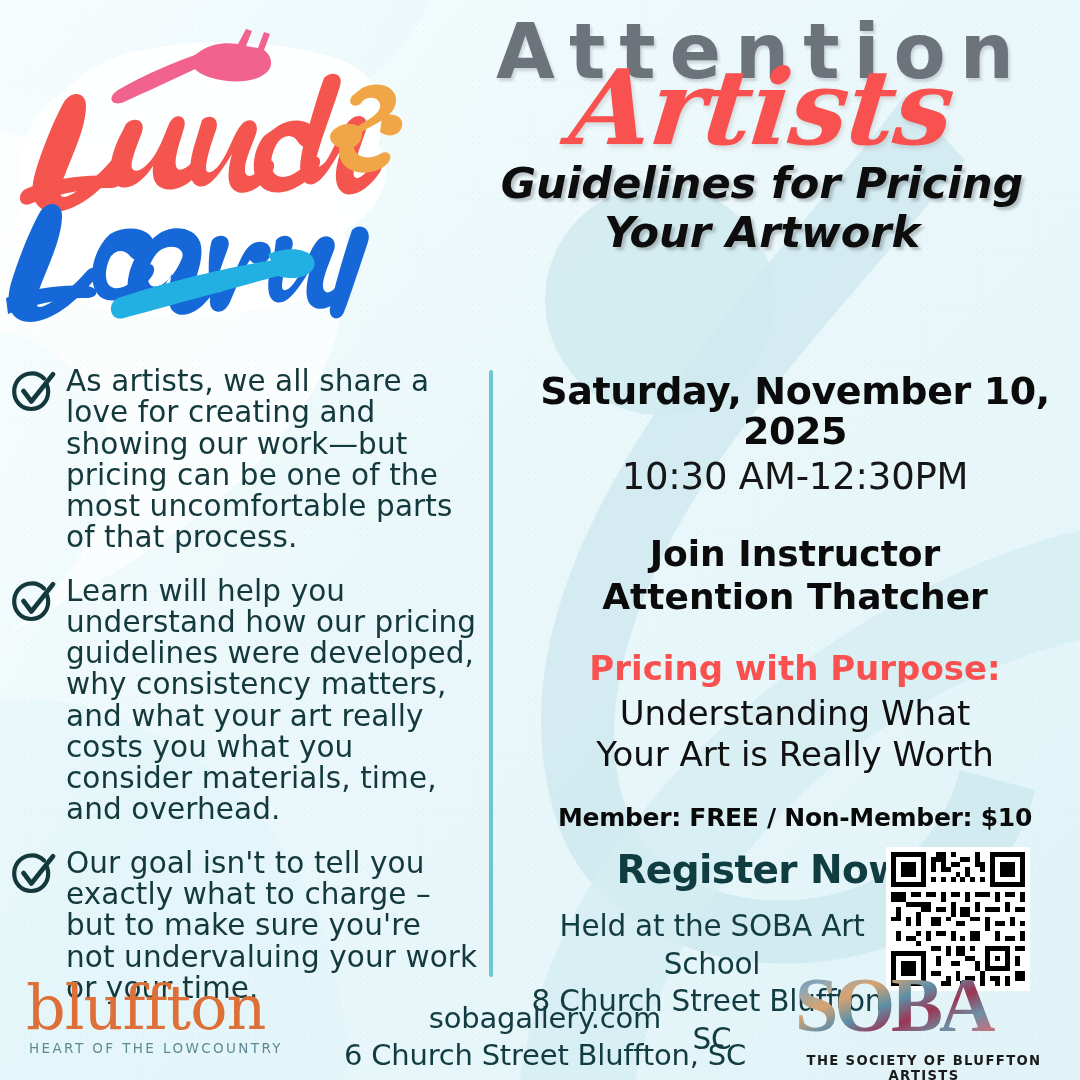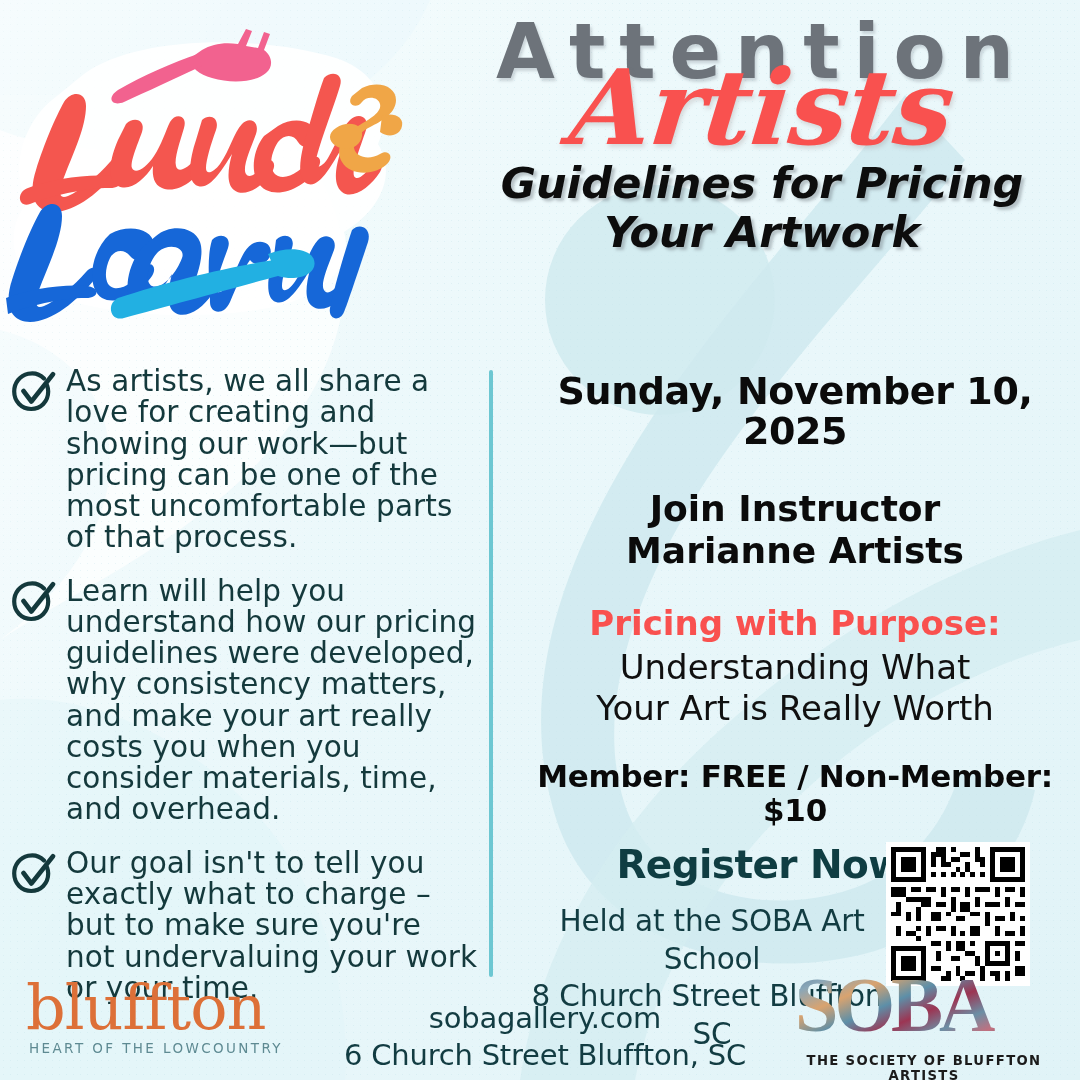--- a/index.html
+++ b/index.html
@@ -122,21 +122,21 @@
   .r-topic-head{
     font-family:"DejaVu Sans", sans-serif;font-weight:bold;
     font-size:34px;color:#f9514f;line-height:1.1;margin:32px 0 0 0;
   }
   .r-topic-body{
     font-family:"DejaVu Sans", sans-serif;
     font-size:34px;color:#101010;line-height:1.2;margin:5px 0 12px 0;
   }
   .r-price{
     font-family:"DejaVu Sans", sans-serif;font-weight:bold;
-    font-size:31px;color:#090909;line-height:1.1;margin:30px 0 0 0;
+    font-size:25px;color:#090909;line-height:1.1;margin:30px 0 0 0;
     letter-spacing:-.3px;
   }
   .reg-row{
     position:relative;margin:18px 0 0 0;height:150px;
   }
   .r-register{
     position:absolute;left:58px;top:0;width:380px;
     font-family:"DejaVu Sans", sans-serif;font-weight:bold;
     font-size:39px;color:#0f3d42;line-height:1;margin:0;text-align:center;
     letter-spacing:-.6px;
@@ -366,44 +366,45 @@
       <span class="check">
         <svg viewBox="0 0 48 46" aria-hidden="true">
           <path d="M36 8.5 C 31.8 4.2 25.8 2.6 20.2 3.8
                    C 12.2 5.5 6.2 12.4 6.2 21.6
                    C 6.2 31.6 13.6 39 23.2 39
                    C 32.8 39 40.2 31.6 40.2 21.6
                    C 40.2 19.4 39.8 17.3 39.1 15.4" fill="none" stroke="#14393c" stroke-width="4.2" stroke-linecap="round"></path>
           <path d="M15.5 21 L 23.4 31.5 L 45 4.2" fill="none" stroke="#14393c" stroke-width="4.6" stroke-linecap="round" stroke-linejoin="round"></path>
         </svg>
       </span>
-      <span class="btext">Learn will help you understand how our pricing guidelines were developed, why consistency matters, and make your art really costs you when you consider materials, time, and overhead.</span>
+      <span class="btext">Learn will help you understand how our pricing guidelines were developed, why consistency matters, and what your art really costs you what you consider materials, time, and overhead.</span>
     </div>
 
     <div class="bullet">
       <span class="check">
         <svg viewBox="0 0 48 46" aria-hidden="true">
           <path d="M36 8.5 C 31.8 4.2 25.8 2.6 20.2 3.8
                    C 12.2 5.5 6.2 12.4 6.2 21.6
                    C 6.2 31.6 13.6 39 23.2 39
                    C 32.8 39 40.2 31.6 40.2 21.6
                    C 40.2 19.4 39.8 17.3 39.1 15.4" fill="none" stroke="#14393c" stroke-width="4.2" stroke-linecap="round"></path>
           <path d="M15.5 21 L 23.4 31.5 L 45 4.2" fill="none" stroke="#14393c" stroke-width="4.6" stroke-linecap="round" stroke-linejoin="round"></path>
         </svg>
       </span>
       <span class="btext">Our goal isn't to tell you exactly what to charge – but to make sure you're not undervaluing your work or your time.</span>
     </div>
   </div>
 
   <div class="right">
-    <p class="r-date">Sunday, November 10, 2025</p>
+    <p class="r-date">Saturday, November 10, 2025</p>
+    <p class="r-time">10:30 AM-12:30PM</p>
 
     <p class="r-join">
       <span>Join Instructor</span><br>
-      <span>Marianne Artists</span>
+      <span>Attention Thatcher</span>
     </p>
 
     <p class="r-topic-head">Pricing with Purpose:</p>
     <p class="r-topic-body">
       <span>Understanding What</span><br>
       <span>Your Art is Really Worth</span>
     </p>
 
     <p class="r-price">Member: FREE / Non-Member: $10</p>
 

